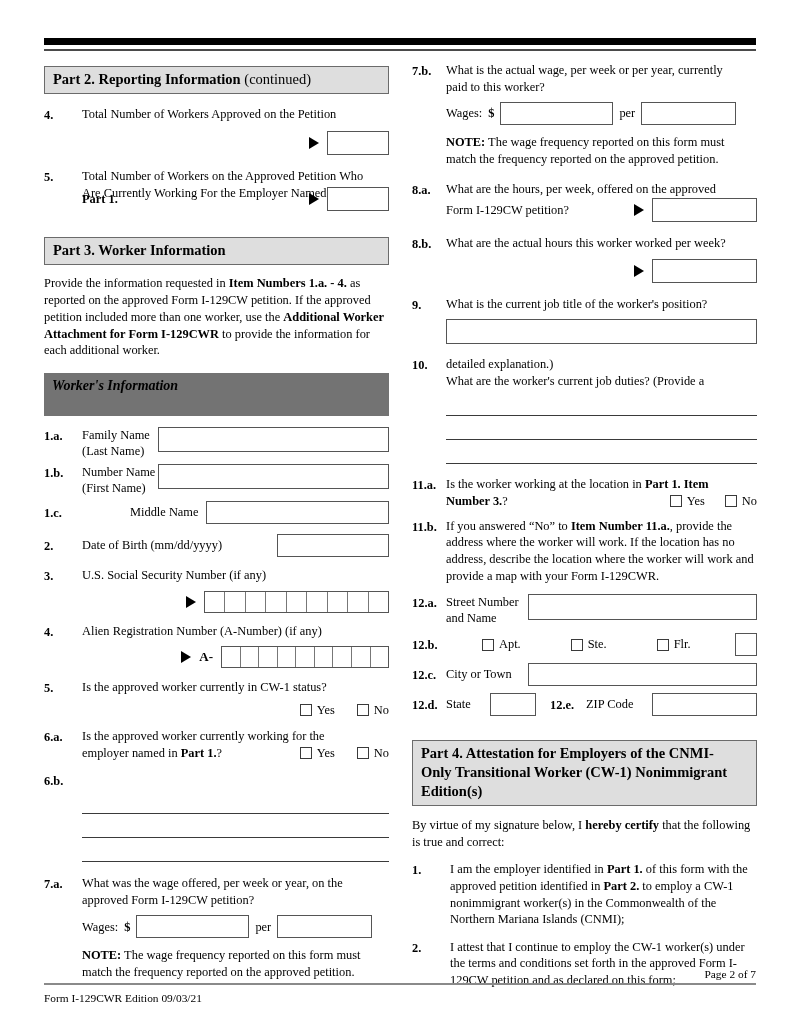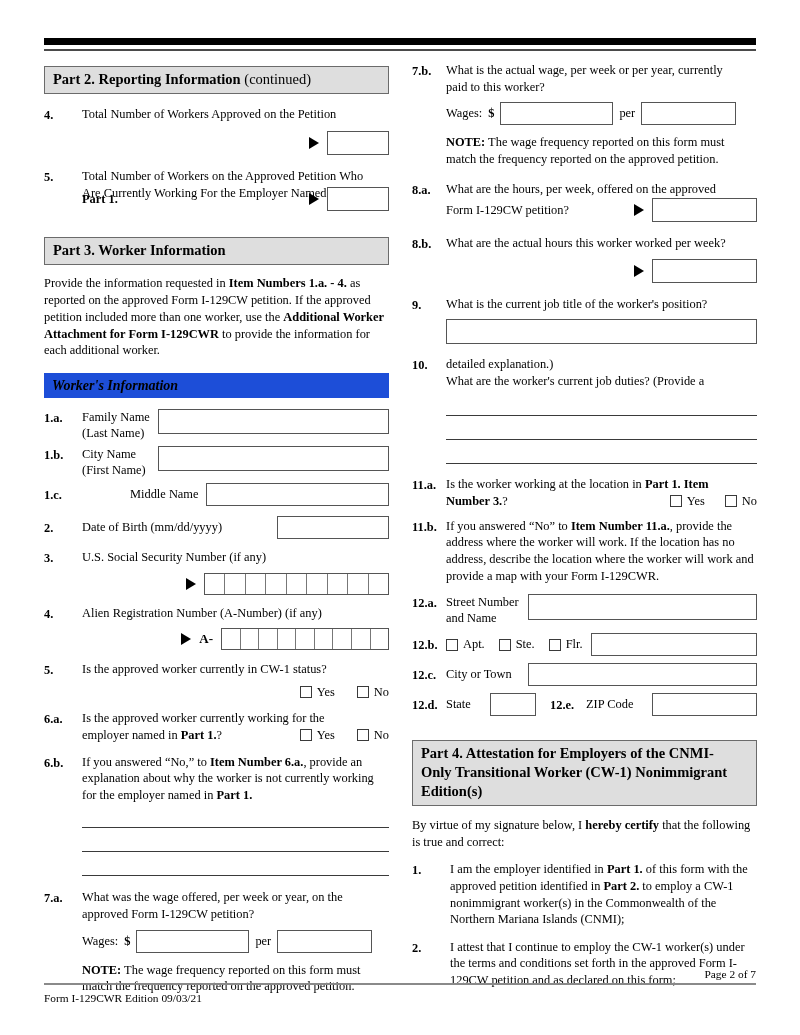--- a/index.html
+++ b/index.html
@@ -54,22 +54,22 @@
     border: 1px solid #6b6b6b;
     box-sizing: border-box;
     padding: 3px 8px 4px 8px;
     font-size: 14.5px;
     font-weight: bold;
     line-height: 1.28;
   }
   .part-band .reg { font-weight: normal; }
 
   .sub-band {
-    background: #1d4ed8;
-    padding: 5px 8px 4px 8px;
+    background: #737373;
+    padding: 5px 8px 22px 8px;
     font-size: 14px;
     font-weight: bold;
     font-style: italic;
   }
 
   
   .item {
     display: flex;
     align-items: flex-start;
     font-size: 12.4px;
@@ -234,21 +234,21 @@
       <div class="lbl" style="flex:0 0 76px;">
         <div>Family Name</div>
         <div>(Last Name)</div>
       </div>
       <div class="box" style="flex:1 1 auto;height:25px;"></div>
     </div>
 
     <div class="lblrow" style="margin-top:5px;">
       <div class="num">1.b.</div>
       <div class="lbl" style="flex:0 0 76px;">
-        <div>City Name</div>
+        <div>Number Name</div>
         <div>(First Name)</div>
       </div>
       <div class="box" style="flex:1 1 auto;height:25px;"></div>
     </div>
 
     <div class="lblrow" style="margin-top:5px;align-items:center;">
       <div class="num">1.c.</div>
       <div class="lbl" style="flex:0 0 76px;margin-left:48px;">Middle Name</div>
       <div class="box" style="flex:1 1 auto;height:23px;"></div>
     </div>
@@ -332,23 +332,20 @@
                 <span class="cb"></span>
                 <span>No</span>
               </span>
           </span>
         </div>
       </div>
     </div>
 
     <div class="item" style="margin-top:10px;">
       <div class="num">6.b.</div>
-      <div class="body">
-        <span>If you answered “No,” to </span><span class="b">Item Number 6.a.</span><span>, provide an explanation about why the worker is not currently working for the employer named in </span><span class="b">Part 1.</span>
-      </div>
     </div>
     <div style="margin-left:38px;margin-top:24px;">
       <div class="fline"></div>
       <div class="fline" style="margin-top:23px;"></div>
       <div class="fline" style="margin-top:23px;"></div>
     </div>
 
     <div class="item" style="margin-top:13px;">
       <div class="num">7.a.</div>
       <div class="body">
@@ -462,21 +459,21 @@
 
     <div class="lblrow" style="margin-top:10px;">
       <div class="num wide" style="flex:0 0 34px;">12.a.</div>
       <div class="lbl" style="flex:0 0 82px;">
         <div>Street Number</div>
         <div>and Name</div>
       </div>
       <div class="box" style="flex:1 1 auto;height:26px;"></div>
     </div>
 
-    <div class="lblrow" style="margin-top:7px;align-items:center;">
+    <div class="lblrow" style="margin-top:7px;align-items:center;gap:36px;">
       <div class="num wide" style="flex:0 0 34px;">12.b.</div>
       <span class="cbwrap" style="margin-right:14px;">
           <span class="cb"></span>
           <span>Apt.</span>
         </span>
       <span class="cbwrap" style="margin-right:14px;">
           <span class="cb"></span>
           <span>Ste.</span>
         </span>
       <span class="cbwrap" style="margin-right:8px;">

